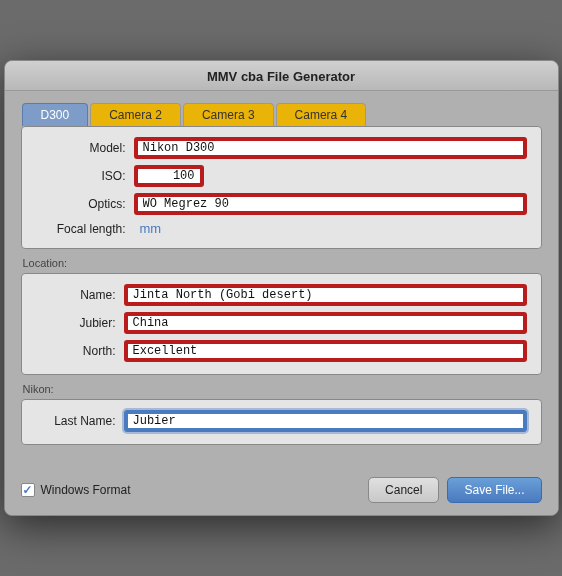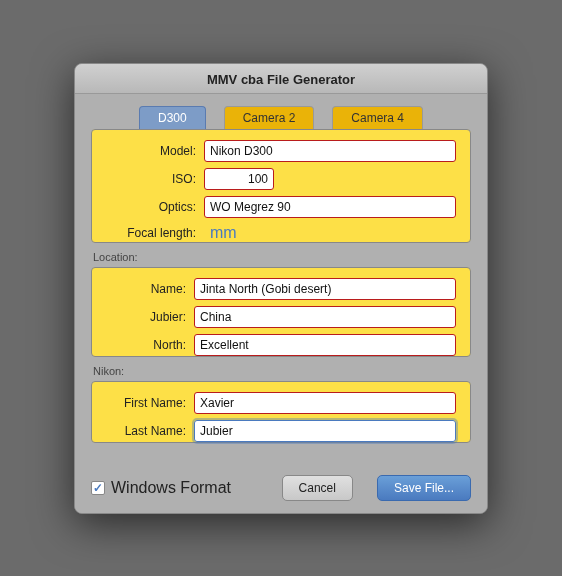--- a/index.html
+++ b/index.html
@@ -9,21 +9,21 @@
       display: flex;
       justify-content: center;
       align-items: center;
       width: 562px;
       height: 576px;
       font-family: -apple-system, "Lucida Grande", Arial, sans-serif;
       font-size: 13px;
     }
 
     .dialog-window {
-      width: 414px;
+      width: 555px;
       background: #b0b0b0;
       border-radius: 8px;
       box-shadow: 0 10px 40px rgba(0,0,0,0.6);
       overflow: hidden;
       border: 1px solid #888;
     }
 
     .title-bar {
       background: linear-gradient(to bottom, #d0d0d0, #b8b8b8);
       text-align: center;
@@ -35,22 +35,22 @@
     }
 
     .dialog-body {
       padding: 12px 16px 14px;
       background: #b0b0b0;
     }
 
     
     .tabs-row {
       display: flex;
-      justify-content: center;
-      gap: 16px;
+      justify-content: flex-start;
+      gap: 0;
     }
 
     .tab {
       padding: 4px 18px;
       font-size: 12px;
       border-radius: 4px 4px 0 0;
       cursor: pointer;
       background: #eab308;
       color: #333;
       border: 1px solid #999;
@@ -59,24 +59,24 @@
     }
 
     .tab.active {
       background: #7d9cc7;
       color: #fff;
       border-color: #5a7bb0;
     }
 
     
     .section-panel {
-      background: #fde047;
+      background: #e5e5e5;
       border: 1px solid #888;
       border-radius: 4px;
-      padding: 10px 14px 0;
+      padding: 10px 14px 12px;
       margin-bottom: 8px;
     }
 
     .form-row {
       display: flex;
       align-items: center;
       margin-bottom: 6px;
     }
 
     .form-row:last-child {
@@ -91,41 +91,42 @@
       margin-right: 8px;
       flex-shrink: 0;
     }
 
     .field-label.wide {
       min-width: 80px;
     }
 
     .text-input {
       background: white;
-      border: 1px solid #b91c1c;
+      border: 4px solid #b91c1c;
       border-radius: 3px;
       padding: 2px 5px;
       font-size: 12px;
       color: #111;
       height: 22px;
+      font-family: Liberation Mono, monospace;
     }
 
     .text-input.full {
       flex: 1;
     }
 
     .text-input.short {
       width: 70px;
       text-align: right;
     }
 
     .unit-label {
       margin-left: 6px;
       color: #4a7abf;
-      font-size: 16px;
+      font-size: 13px;
     }
 
     
     .section-outer-label {
       font-size: 11px;
       color: #444;
       margin-bottom: 4px;
       margin-left: 2px;
     }
 
@@ -163,27 +164,27 @@
     }
 
     .checkbox-check {
       color: #4a7abf;
       font-size: 12px;
       line-height: 1;
       font-weight: bold;
     }
 
     .checkbox-label {
-      font-size: 16px;
+      font-size: 12px;
       color: #222;
     }
 
     .button-group {
       display: flex;
-      gap: 24px;
+      gap: 8px;
     }
 
     .btn {
       padding: 4px 16px;
       border-radius: 5px;
       font-size: 12px;
       cursor: pointer;
       border: 1px solid #888;
       height: 26px;
       display: flex;
@@ -219,20 +220,23 @@
   <div class="dialog-body">
 
     <div class="tabs-row">
       <div class="tab active">
         <span>D300</span>
       </div>
       <div class="tab">
         <span>Camera 2</span>
       </div>
       <div class="tab">
+        <span>Camera 3</span>
+      </div>
+      <div class="tab">
         <span>Camera 4</span>
       </div>
     </div>
 
     <div class="section-panel">
       <div class="form-row">
         <span class="field-label">Model:</span>
         <input class="text-input full" type="text" value="Nikon D300" style="">
       </div>
       <div class="form-row">
@@ -261,24 +265,20 @@
       </div>
       <div class="form-row">
         <span class="field-label wide">North:</span>
         <input class="text-input full" type="text" value="Excellent" style="">
       </div>
     </div>
 
     <div class="author-section">
       <div class="section-outer-label">Nikon:</div>
       <div class="section-panel">
-        <div class="form-row">
-          <span class="field-label" style="min-width:80px;">First Name:</span>
-          <input class="text-input full" type="text" value="Xavier" style="">
-        </div>
         <div class="form-row">
           <span class="field-label" style="min-width:80px;">Last Name:</span>
           <input class="text-input full focused" type="text" value="Jubier" style="">
         </div>
       </div>
     </div>
   </div>
 
   <div class="bottom-bar">
     <div class="checkbox-row">

